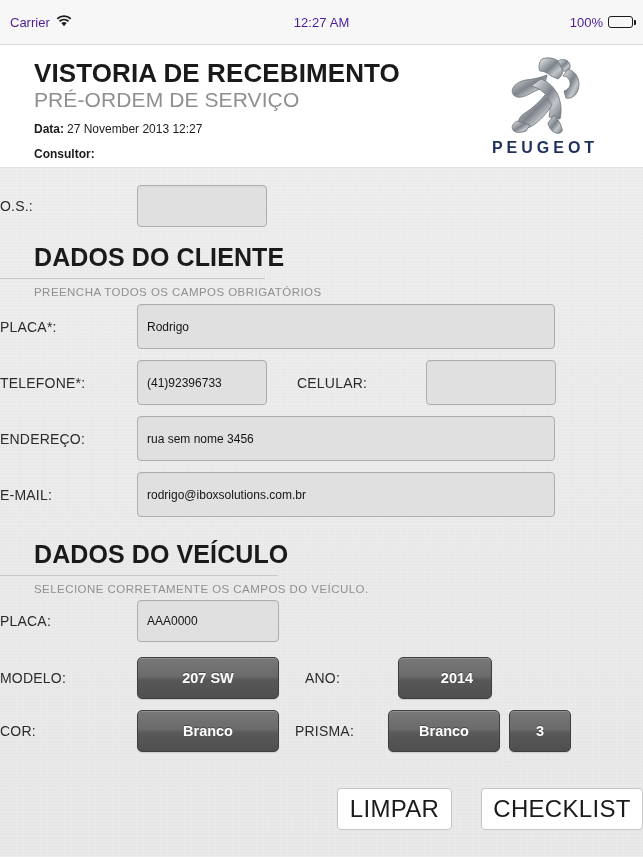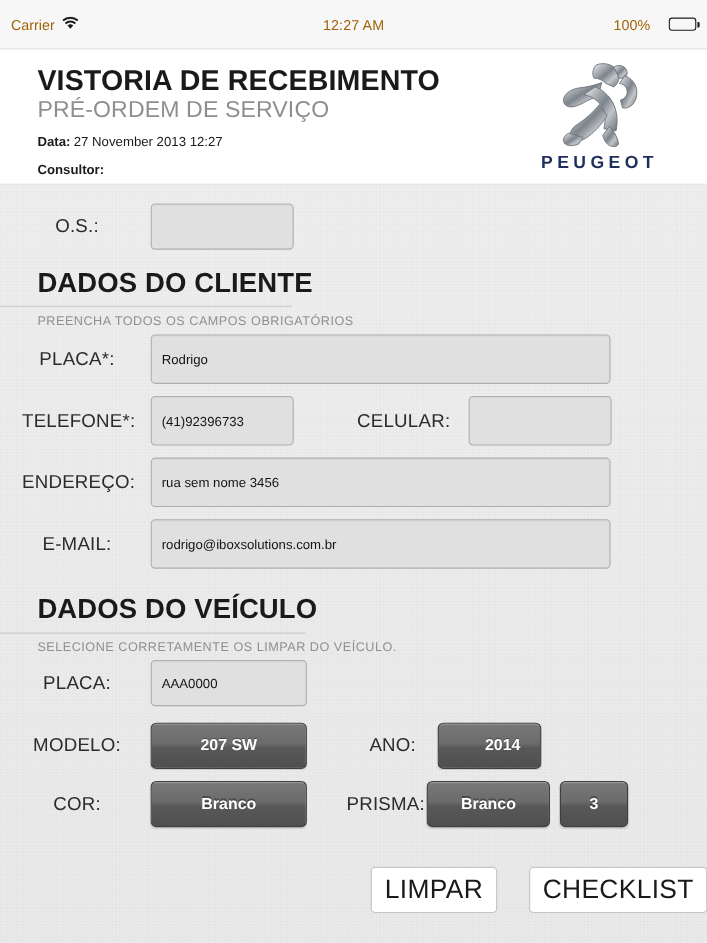--- a/index.html
+++ b/index.html
@@ -19,36 +19,36 @@
   
   #status-bar {
     height: 45px;
     background: #f7f7f7;
     border-bottom: 1px solid #dcdcdc;
     display: flex;
     align-items: center;
     padding: 0 10px;
     position: relative;
     font-size: 13px;
-    color: #a16207;
+    color: #4c1d95;
   }
   .sb-left { display: flex; align-items: center; gap: 6px; }
   .sb-center {
     position: absolute;
     left: 0; right: 0;
     text-align: center;
     font-size: 13px;
     font-weight: normal;
     letter-spacing: .1px;
   }
   .sb-right {
     margin-left: auto;
     display: flex;
     align-items: center;
-    gap: 17px;
+    gap: 5px;
     z-index: 2;
   }
   .wifi-icon { display: block; }
   .battery {
     width: 25px; height: 12px;
     border: 1.5px solid #1c1c1c;
     border-radius: 3px;
     position: relative;
     padding: 1.5px;
   }
@@ -127,26 +127,25 @@
     padding: 0;
   }
 
   
   .row {
     display: flex;
     align-items: center;
     position: absolute;
   }
   .field-label {
-    font-size: 17px;
+    font-size: 14px;
     color: #2b2b2b;
-    text-align: center;
+    text-align: left;
     letter-spacing: .2px;
     white-space: nowrap;
-    padding-left: 20px;
   }
 
   .text-input {
     background: #e0e0e0;
     border: 1px solid #aeaeae;
     border-radius: 4px;
     height: 42px;
     font-size: 12px;
     color: #141414;
     padding: 0 9px;
@@ -319,21 +318,21 @@
   <div class="row" style="top:304px; left:0;">
     <div class="field-label" style="width:120px;">E-MAIL:</div>
     <div class="text-input tall" style="width:418px; margin-left:17px;" placeholder="">rodrigo@iboxsolutions.com.br</div>
   </div>
 
   <div class="section" style="top:372px;">
     <div class="section-title">DADOS DO VEÍCULO</div>
   </div>
   <div class="section-rule" style="top:407px; left:0; width:278px;"></div>
   <div class="section" style="top:410px;">
-    <div class="section-sub">SELECIONE CORRETAMENTE OS LIMPAR DO VEÍCULO.</div>
+    <div class="section-sub">SELECIONE CORRETAMENTE OS CAMPOS DO VEÍCULO.</div>
   </div>
 
   <div class="row" style="top:432px; left:0;">
     <div class="field-label" style="width:120px;">PLACA:</div>
     <div class="text-input" style="width:142px; margin-left:17px;" placeholder="">AAA0000</div>
   </div>
 
   <div class="row" style="top:489px; left:0;">
     <div class="field-label" style="width:120px;">MODELO:</div>
     <div class="dark-btn" style="width:142px; margin-left:17px;">207 SW</div>

